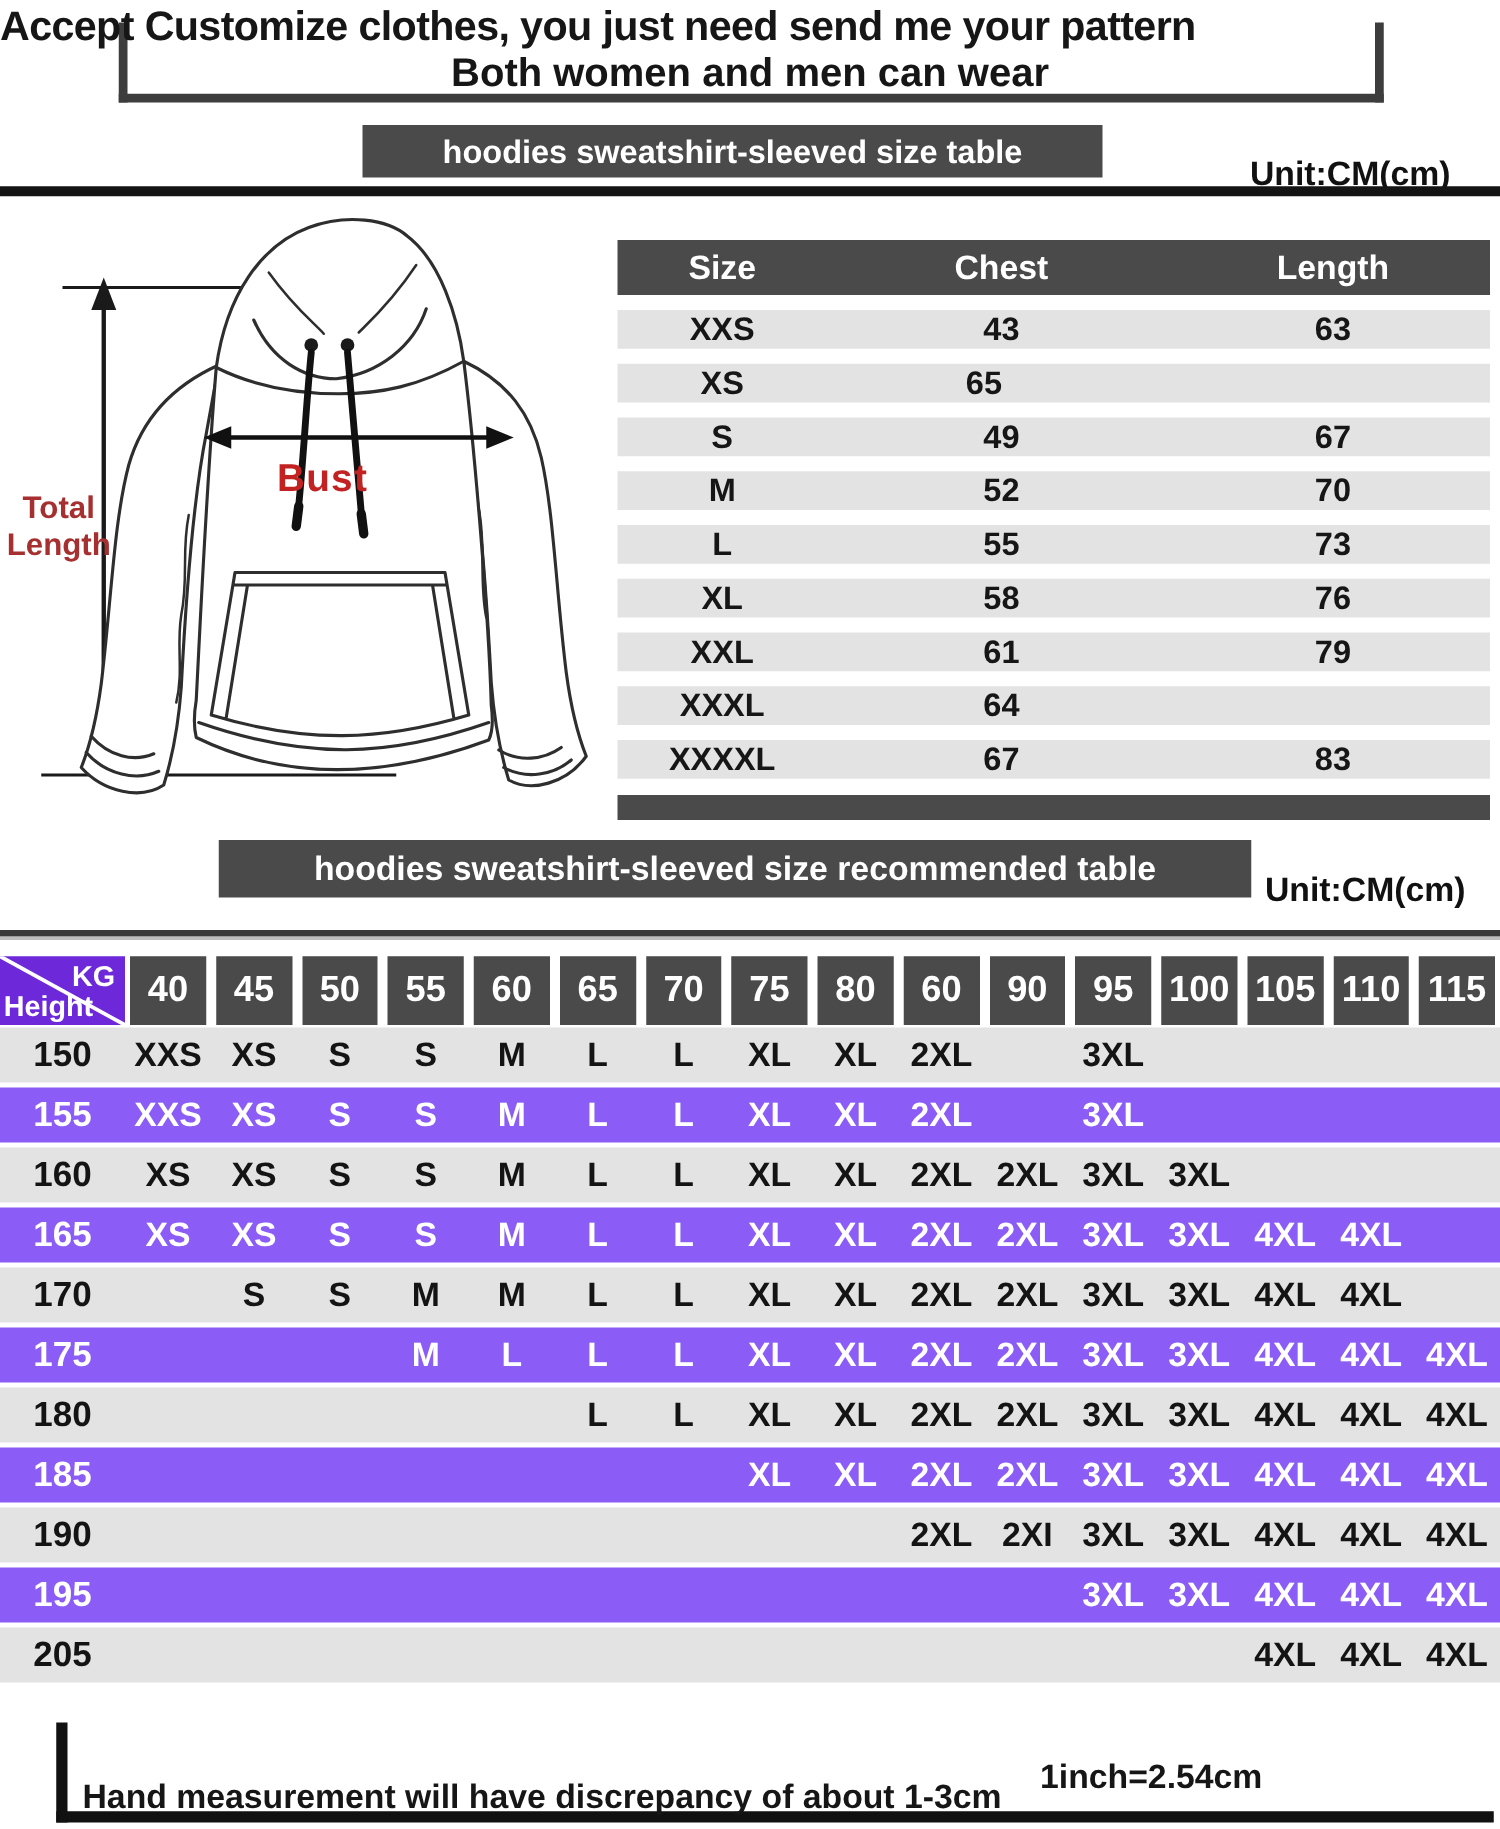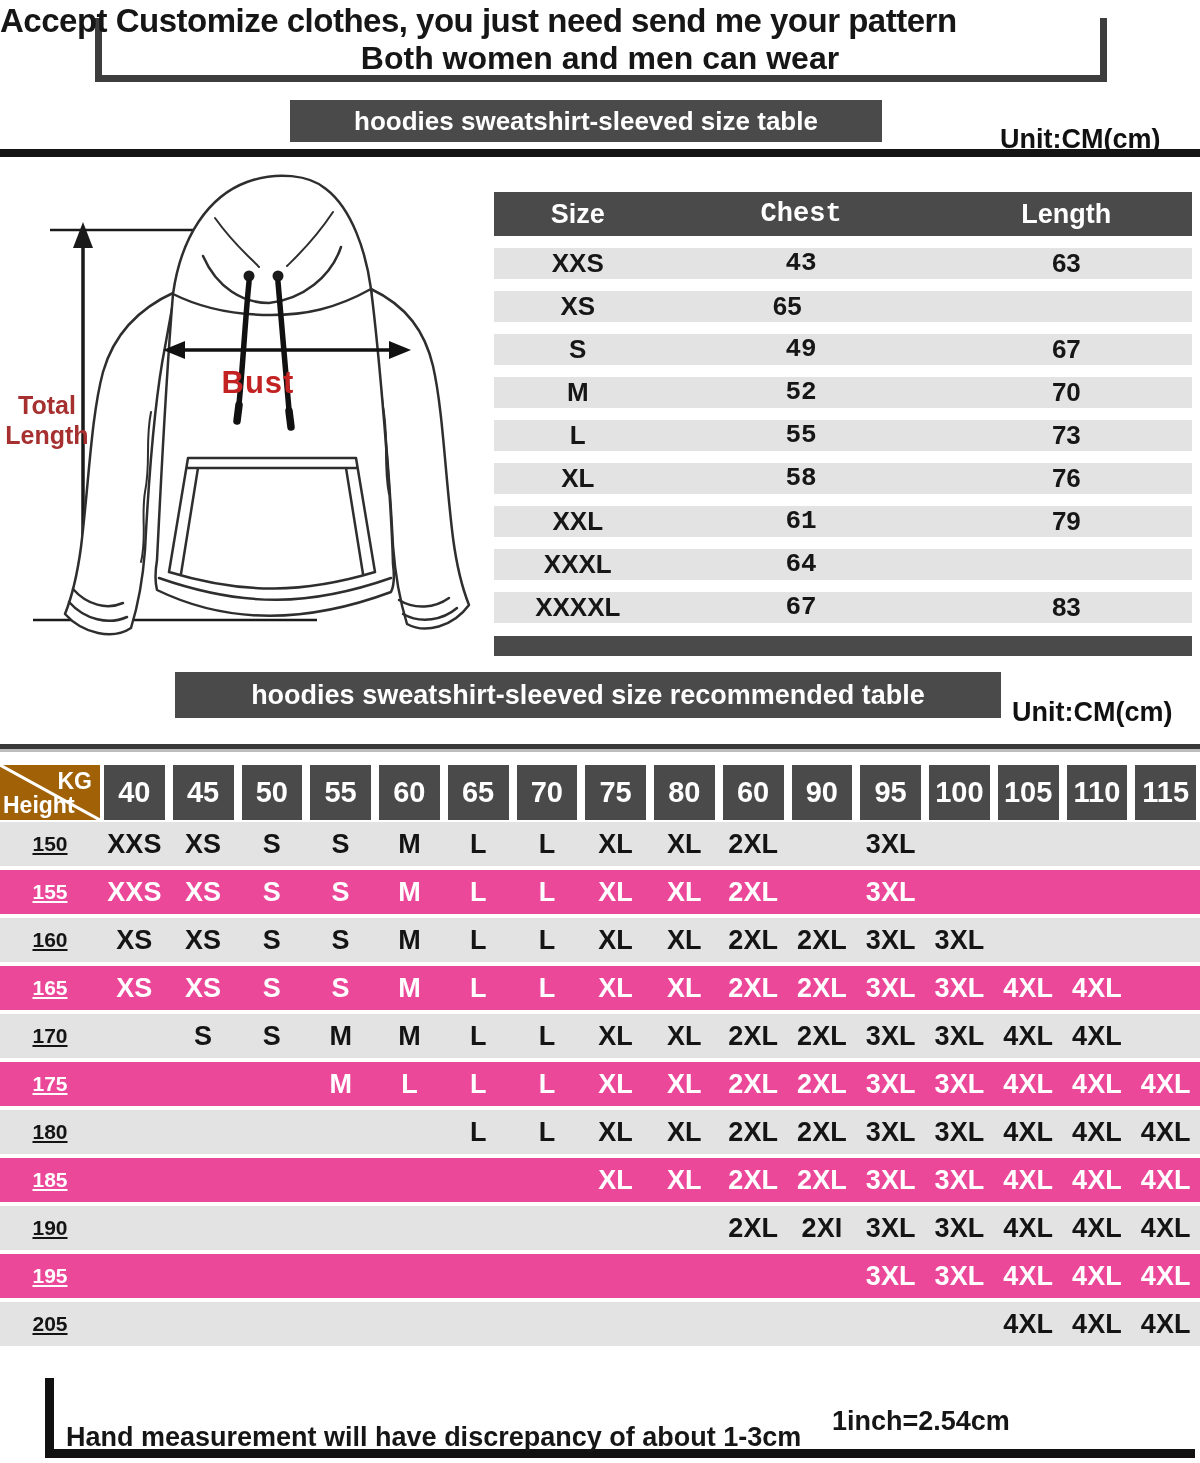--- a/index.html
+++ b/index.html
@@ -24,38 +24,38 @@
   .divider2{position:absolute;left:0;top:744px;width:1200px;height:8px;background:#3a3a3a;border-bottom:3px solid #bdbdbd;}
 
   
   .fig{position:absolute;left:5px;top:162px;width:480px;height:500px;}
 
   
   .stable{position:absolute;left:494px;top:180px;width:698px;}
   .sthead{display:flex;background:#4a4a4a;color:#fff;height:44px;line-height:44px;font-size:27px;margin-top:12px;}
   .strow{display:flex;background:#e3e3e3;height:31px;line-height:31px;font-size:26px;margin-top:12px;}
   .c1{width:24%;text-align:center;}
-  .c2{width:40%;text-align:center;font-family:Liberation Mono, monospace;}
+  .c2{width:40%;text-align:center;}
   .c3{width:36%;text-align:center;}
   .stbar{height:20px;background:#4a4a4a;margin-top:13px;}
 
   
   .matrix{position:absolute;left:0;top:765px;width:1200px;}
   .mhead{display:grid;grid-template-columns:100px repeat(16,1fr);height:55px;margin-bottom:2px;}
-  .corner{position:relative;background:#a16207;color:#fff;}
+  .corner{position:relative;background:#6d28d9;color:#fff;}
   .corner svg{position:absolute;left:0;top:0;}
   .corner .kg{position:absolute;right:8px;top:3px;font-size:23px;}
   .corner .hg{position:absolute;left:3px;bottom:1px;font-size:23px;}
   .wcell{background:#4a4a4a;color:#fff;margin:0 4px;text-align:center;line-height:55px;font-size:29px;}
   .mrow{display:grid;grid-template-columns:100px repeat(16,1fr);height:44px;line-height:44px;
         margin-bottom:4px;font-size:27px;}
   .mrow.light{background:#e3e3e3;color:#141414;}
-  .mrow.dark{background:#ec4899;color:#fff;}
+  .mrow.dark{background:#8b5cf6;color:#fff;}
   .mcell{text-align:center;overflow:visible;white-space:nowrap;}
-  .hl{text-align:center;font-size:21px;text-decoration:underline;}
+  .hl{text-align:center;font-size:28px;}
 
   
   .footer{position:absolute;left:45px;top:1378px;width:1150px;height:80px;
           border-left:9px solid #111;border-bottom:9px solid #111;}
   .fnote{position:absolute;left:12px;top:44px;font-size:27px;}
   .fconv{position:absolute;left:778px;top:28px;font-size:27px;}
 </style>
 </head>
 <body>
 

